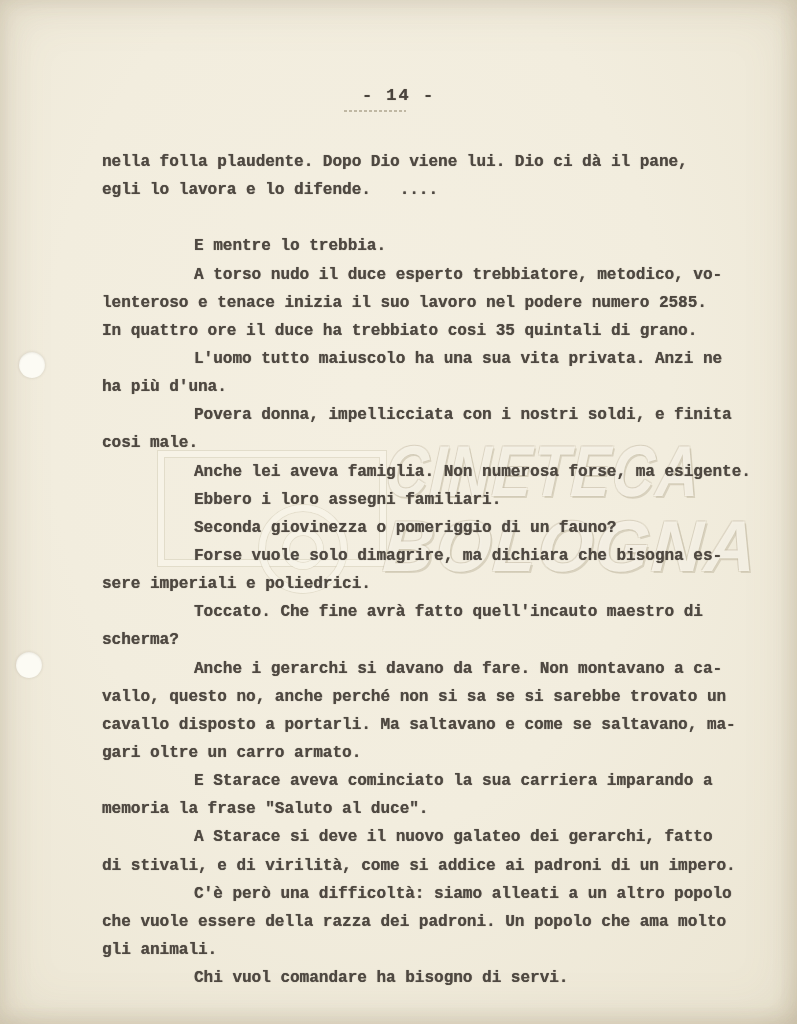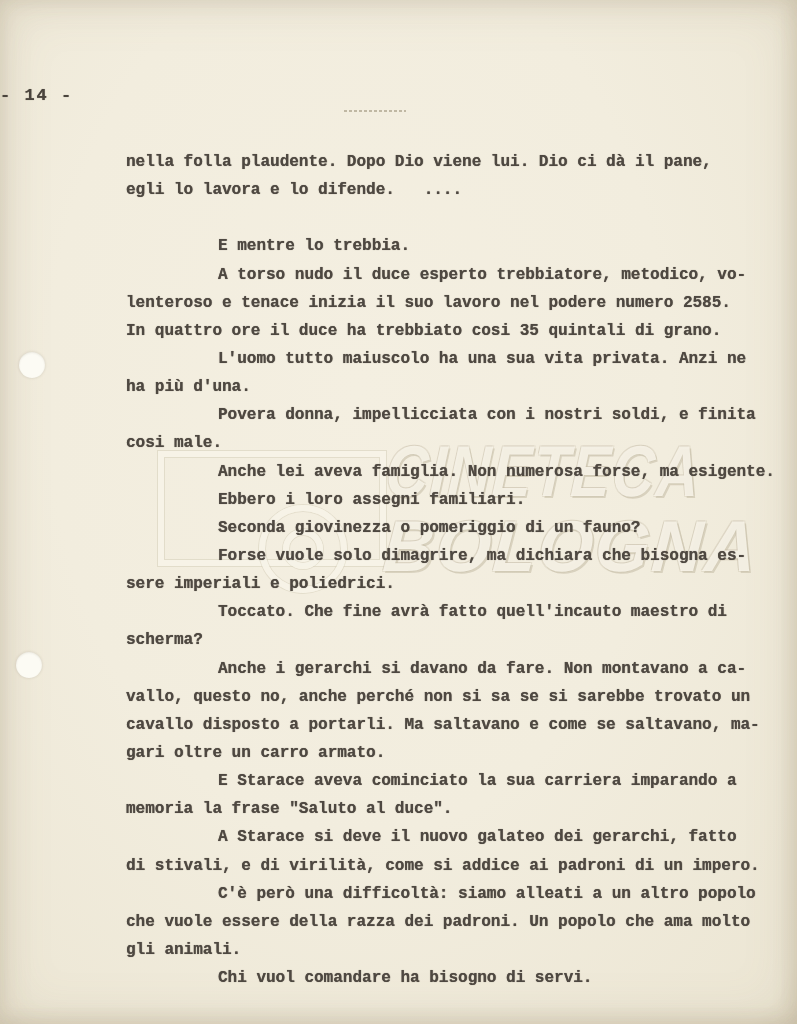--- a/index.html
+++ b/index.html
@@ -22,21 +22,21 @@
     position:absolute;width:26px;height:26px;border-radius:50%;
     background:#fcfbf4;
     box-shadow:0 0 3px rgba(90,80,60,0.18), inset 0 1px 2px rgba(90,80,60,0.10);
   }
   .hole-top{left:19px;top:352px;}
   .hole-bottom{left:16px;top:652px;}
 
   
   .pagenum{
     position:absolute;top:86px;left:0;width:100%;
-    text-align:left;
+    text-align:center;
     font-size:17px;font-weight:bold;letter-spacing:2px;
     color:#4a443d;
     text-shadow:0 0 0.7px rgba(70,62,54,0.85);
   }
   .pagenum-underline{
     position:absolute;left:344px;top:110px;width:62px;height:2px;
     background:repeating-linear-gradient(90deg,
       rgba(150,139,114,0.55) 0 3px, rgba(150,139,114,0) 3px 5px);
   }
 
@@ -75,21 +75,21 @@
   .wm-word2{left:386px;top:510px;transform:scaleX(0.98) skewX(-4deg);}
 
   
   .body-text{
     position:absolute;left:102px;top:148px;z-index:2;
     font-size:16px;font-weight:bold;line-height:28.15px;
     color:#4e4841;
     text-shadow:0 0 0.8px rgba(72,64,56,0.75), 0.4px 0.4px 0 rgba(72,64,56,0.25);
     white-space:pre;
   }
-  .line{height:28.15px;margin-left:24px;}
+  .line{height:28.15px;}
   .line.indent{padding-left:92px;}
 </style>
 </head>
 <body>
 
 <div class="page">
 
   <div class="hole hole-top"></div>
   <div class="hole hole-bottom"></div>
 

